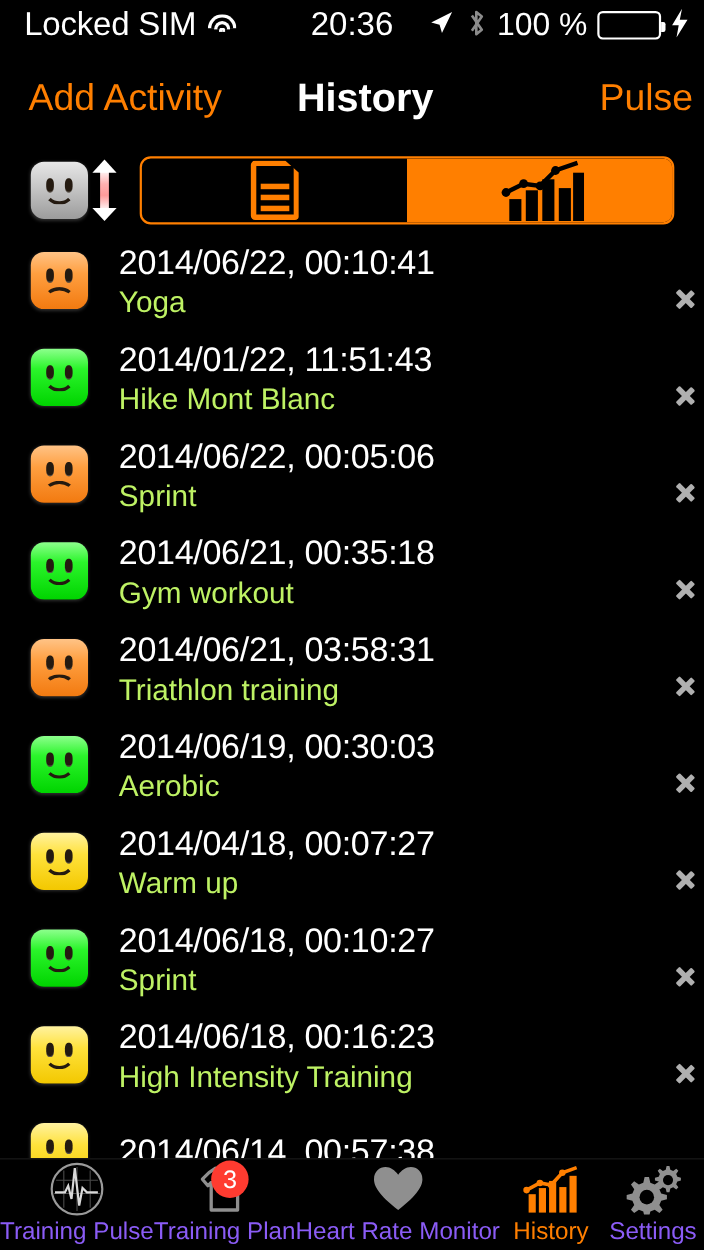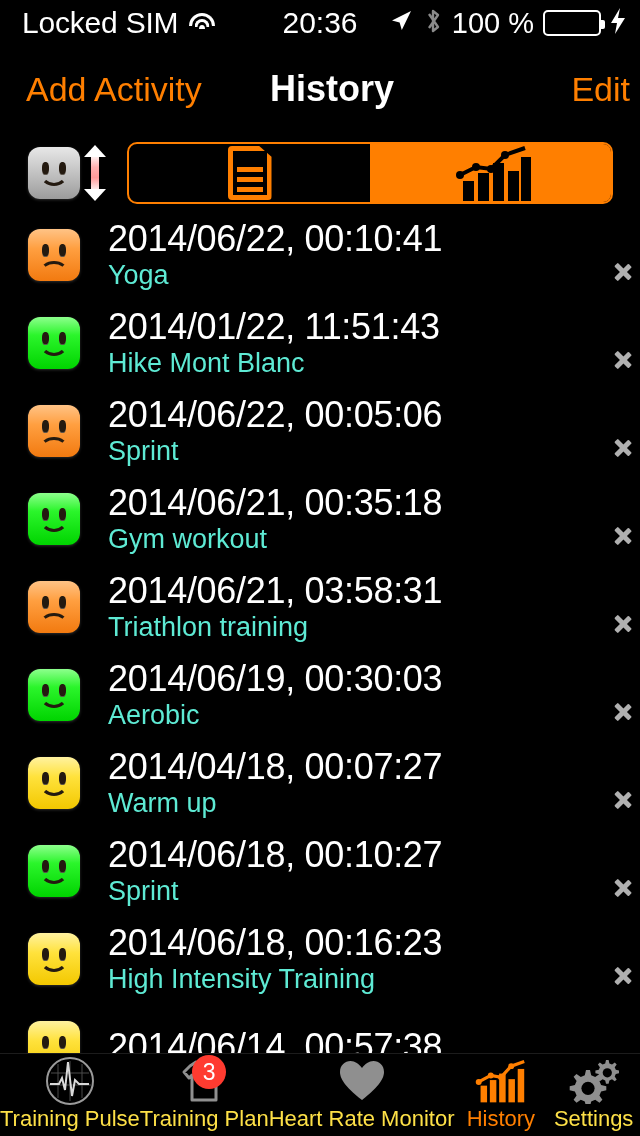--- a/index.html
+++ b/index.html
@@ -115,38 +115,38 @@
   
   .chart-ico { width:80px; height:56px; position:relative; }
 
   
   #list {
     position:absolute; top:211px; left:0; width:640px; height:842px; overflow:hidden;
   }
   .row { height:88px; display:flex; align-items:center; position:relative; }
   .row .avatar { margin-left:28px; }
   .row .texts { margin-left:28px; flex:1; }
-  .row .title { font-size:36px; color:#fff; line-height:40px; letter-spacing:-0.3px; }
-  .row .subtitle { font-size:27px; color:#5eead4; line-height:33px; }
+  .row .title { font-size:31px; color:#fff; line-height:40px; letter-spacing:-0.3px; }
+  .row .subtitle { font-size:27px; color:#bef264; line-height:33px; }
   .row .chev { margin-right:26px; }
   .chev-ico { width:18px; height:32px; position:relative; }
   .chev-ico:before, .chev-ico:after {
     content:""; position:absolute; left:2px; width:20px; height:5px; background:#b0b0b0; border-radius:1px;
   }
   .chev-ico:before { top:7px;  transform:rotate(45deg);  transform-origin:left center; }
   .chev-ico:after  { top:22px; transform:rotate(-45deg); transform-origin:left center; }
 
   
   #tab-bar {
     position:absolute; bottom:0; left:0; width:640px; height:83px;
     background:#000; display:flex; border-top:1px solid #1c1c1c;
   }
   .tab { flex:1; display:flex; flex-direction:column; align-items:center; justify-content:flex-end;
          padding-bottom:4px; position:relative; }
-  .tab .tab-label { font-size:22px; color:#fde047; line-height:26px; white-space:nowrap; }
+  .tab .tab-label { font-size:22px; color:#8b5cf6; line-height:26px; white-space:nowrap; }
   .tab.active .tab-label { color:#ff7f00; }
   .tab .tab-ico { height:50px; display:flex; align-items:center; justify-content:center; }
 
   .shirt-ico { width:48px; height:44px; position:relative; }
   .badge {
     position:absolute; right:2px; top:-4px; min-width:34px; height:34px; border-radius:17px;
     background:#ff3b30; color:#fff; font-size:23px; display:flex; align-items:center;
     justify-content:center; padding:0 6px;
   }
   .heart-ico { width:48px; height:44px; }
@@ -186,21 +186,21 @@
         <svg width="16" height="26" viewBox="0 0 16 26">
             <path d="M10 0 L1 15 L7 15 L5 26 L15 10 L8 10 Z" fill="#ffffff"></path>
           </svg>
       </span>
     </div>
   </div>
 
   <div id="nav-bar">
     <div class="nav-left">Add Activity</div>
     <div class="nav-title">History</div>
-    <div class="nav-right">Edit</div>
+    <div class="nav-right">Pulse</div>
   </div>
 
   <div id="toolbar">
 
     <div id="sort-control">
       <span class="face face-sm face-gray">
         <span class="eye l"></span>
           <span class="eye r"></span>
           <span class="mouth"></span>
       </span>

